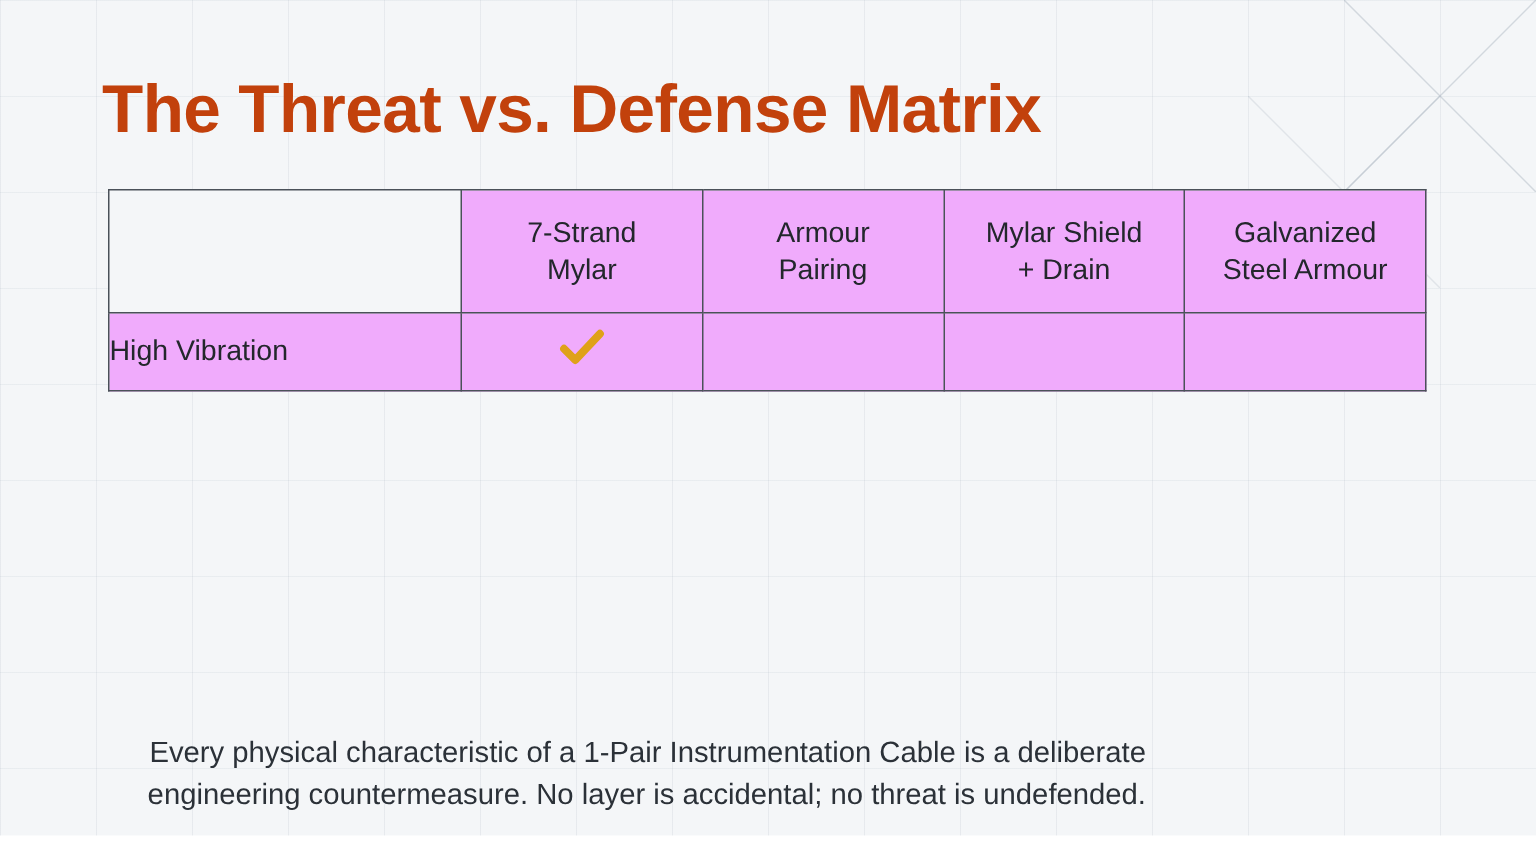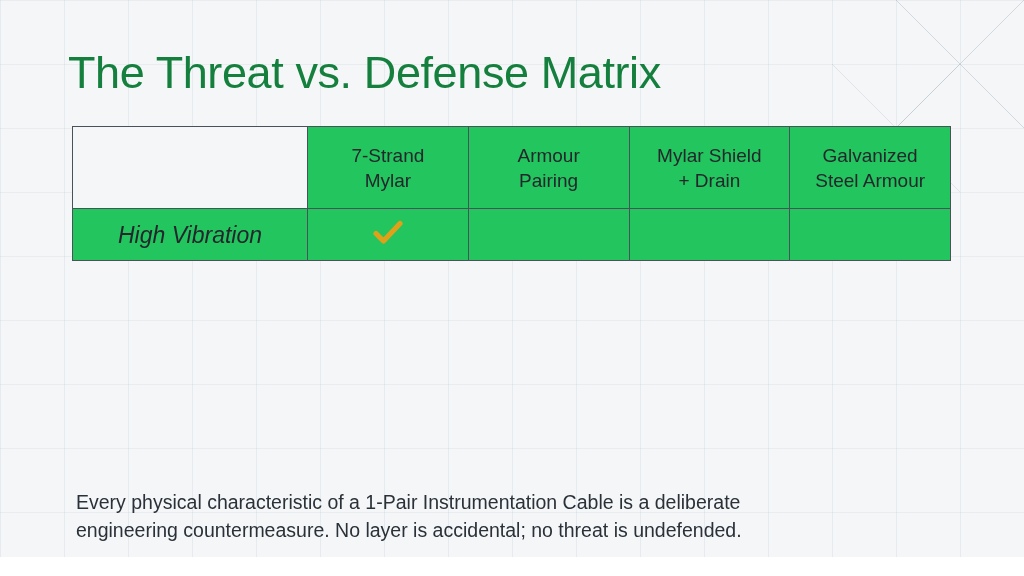--- a/index.html
+++ b/index.html
@@ -69,23 +69,23 @@
     opacity: .75;
   }
 
   
   .title {
     position: absolute;
     left: 68px;
     top: 47px;
     font-size: 45px;
     line-height: 52px;
-    font-weight: normal;
+    font-weight: bold;
     letter-spacing: -0.4px;
-    color: #15803d;
+    color: #c2410c;
     z-index: 2;
     white-space: nowrap;
   }
 
   
   .matrix-wrap {
     position: absolute;
     left: 72px;
     top: 126px;
     width: 878px;
@@ -96,21 +96,21 @@
     width: 878px;
     table-layout: fixed;
     background: #f4f6f8;
   }
   table.matrix col.c-threat  { width: 235px; }
   table.matrix col.c-def     { width: 160.75px; }
 
   table.matrix th,
   table.matrix td {
     border: 1px solid #4a5159;
-    background: #22c55e;
+    background: #f0abfc;
     padding: 0;
     margin: 0;
   }
 
   
   tr.head th {
     height: 81px;
     font-size: 19px;
     line-height: 25px;
     font-weight: normal;
@@ -120,27 +120,26 @@
     padding: 0 6px;
   }
   tr.head th.corner { background: #f4f6f8; }
 
   
   tbody tr td {
     height: 51px;
     vertical-align: middle;
   }
   td.threat-label {
-    text-align: center;
+    text-align: left;
     padding: 0 0 0 12px;
-    font-size: 23px;
+    font-size: 19px;
     line-height: 24px;
     color: #23272c;
     white-space: nowrap;
-    font-style: italic;
   }
   td.cell {
     text-align: center;
   }
 
   
   .check {
     display: inline-block;
     line-height: 1;
     color: #dfa119;
@@ -148,21 +147,21 @@
     font-weight: bold;
   }
   .check svg { display: block; }
 
   
   .caption {
     position: absolute;
     left: 0;
     top: 488px;
     width: 840px;
-    text-align: left;
+    text-align: right;
     font-size: 19.5px;
     line-height: 28px;
     color: #2b3138;
     z-index: 2;
     padding: 0 76px;
     box-sizing: border-box;
   }
   .caption .cap-line { display: block; white-space: nowrap; }
 </style>
 </head>

